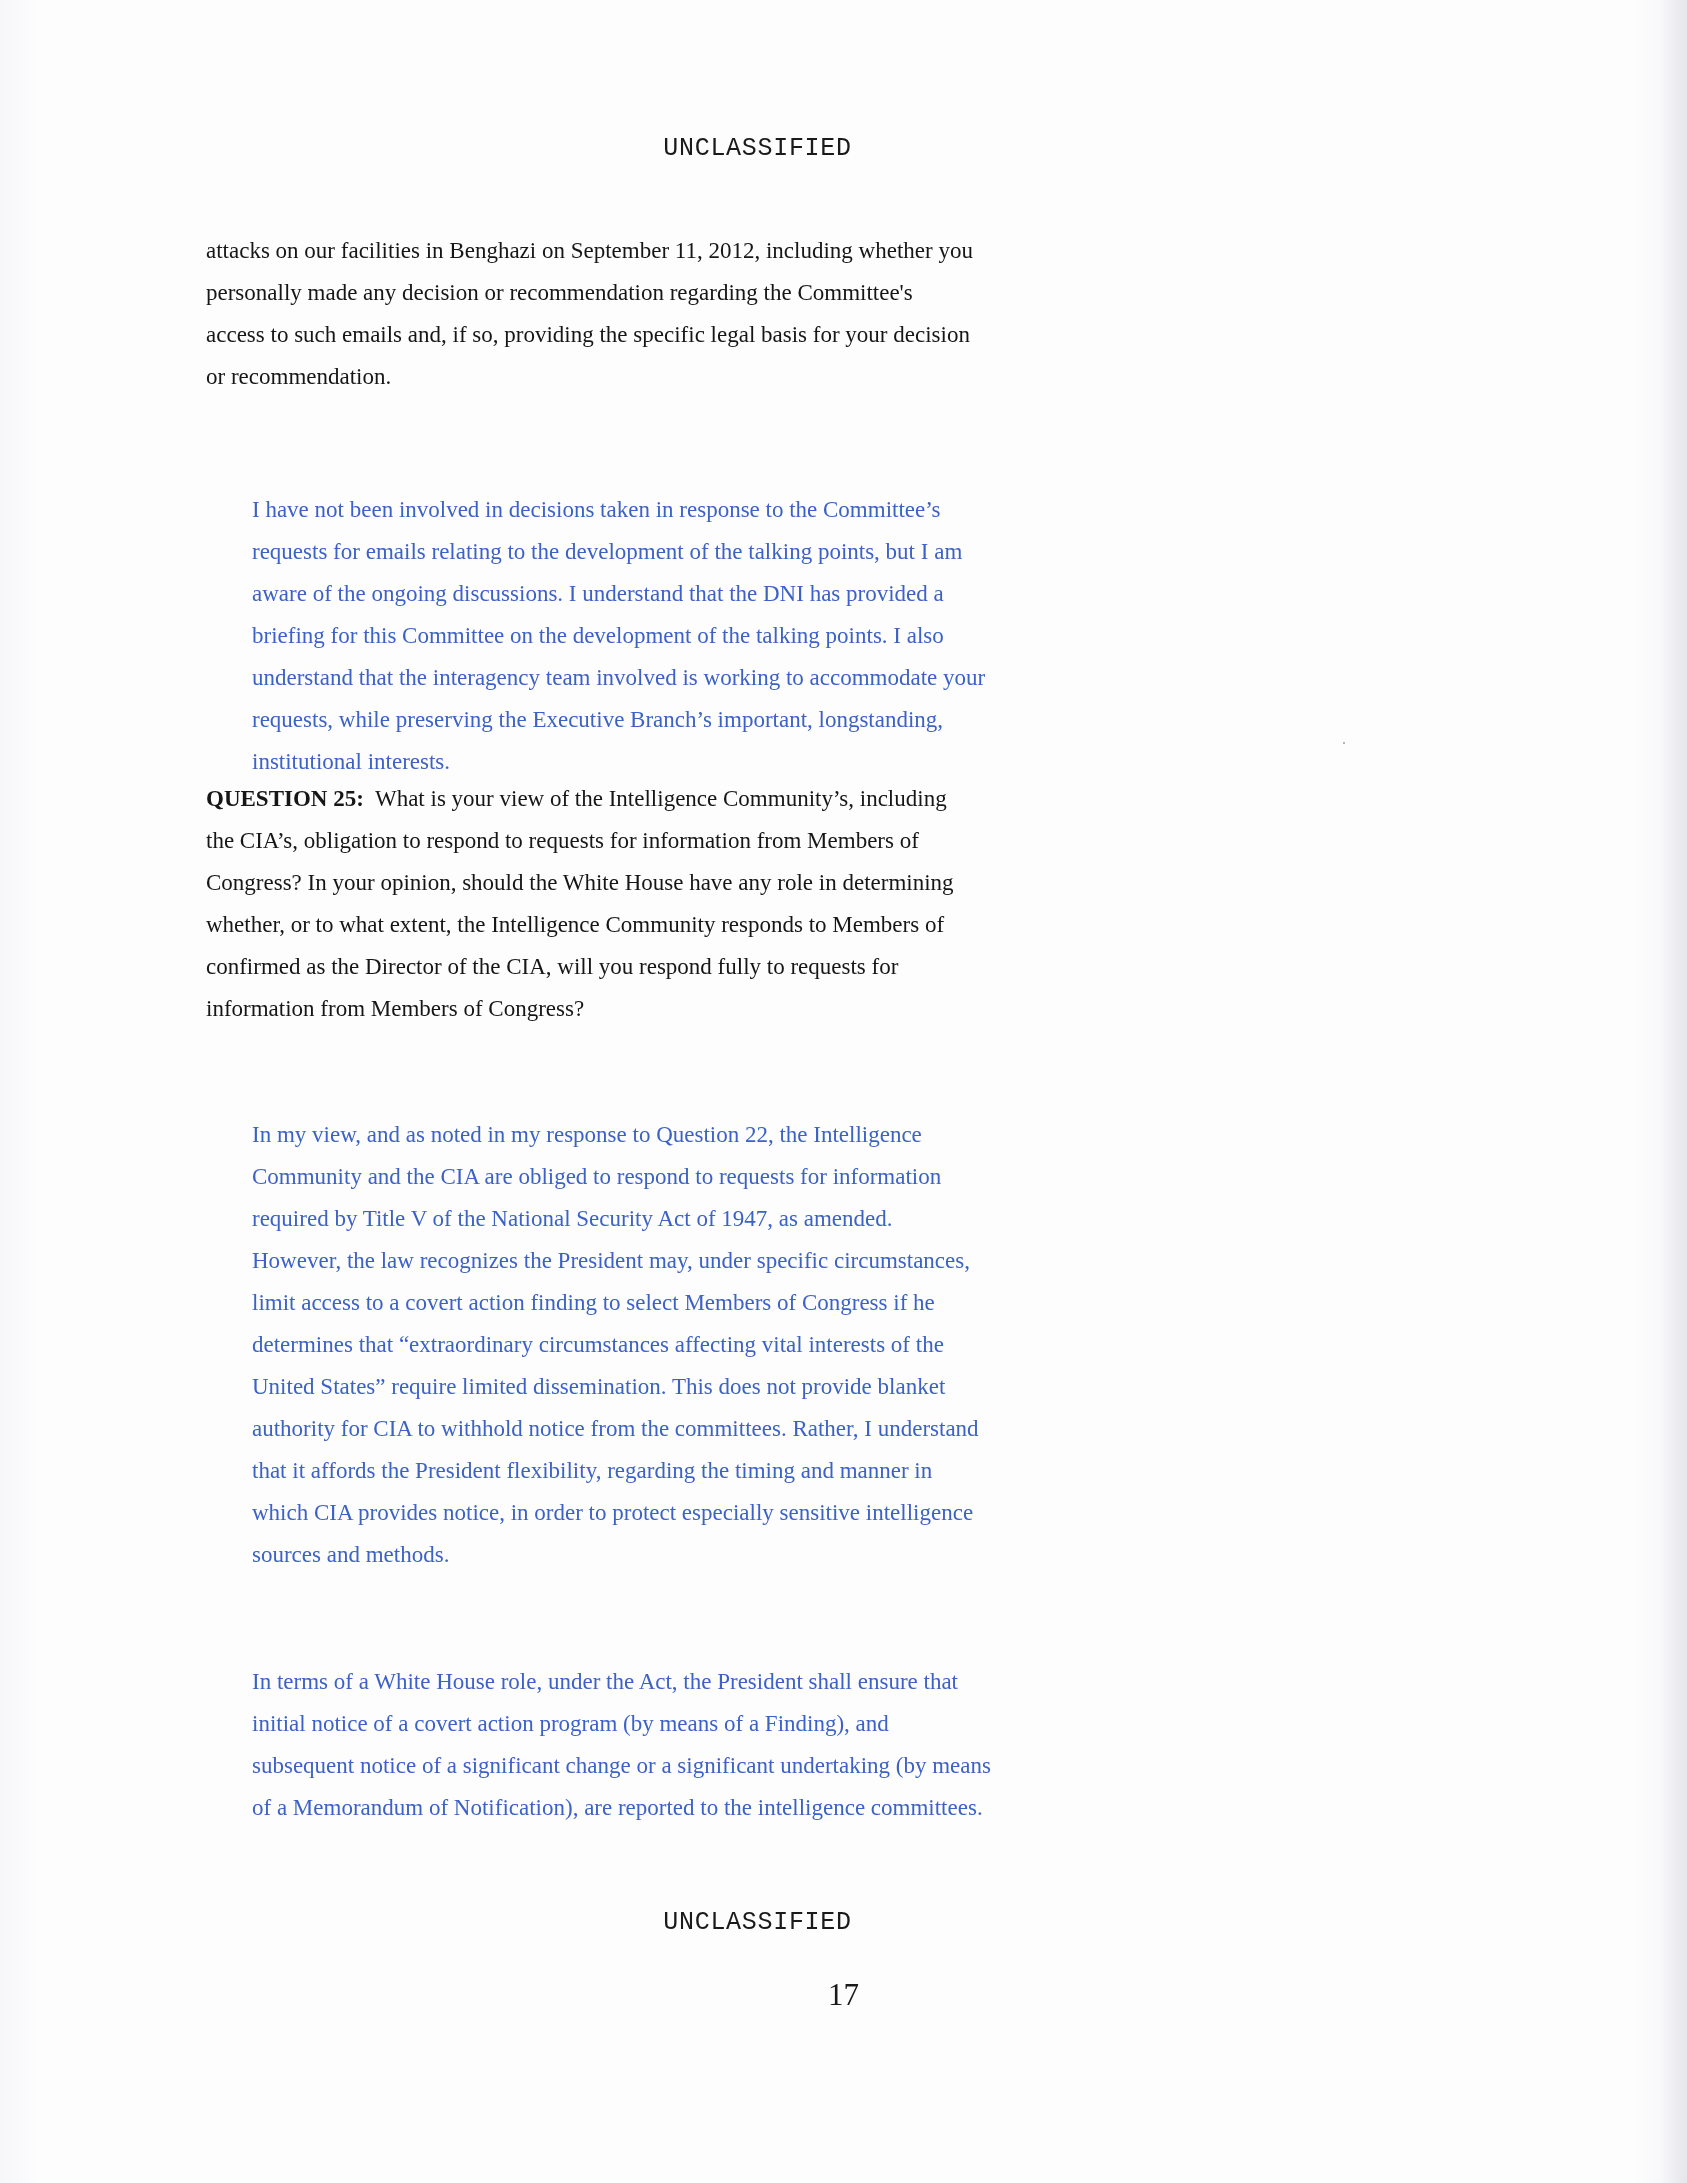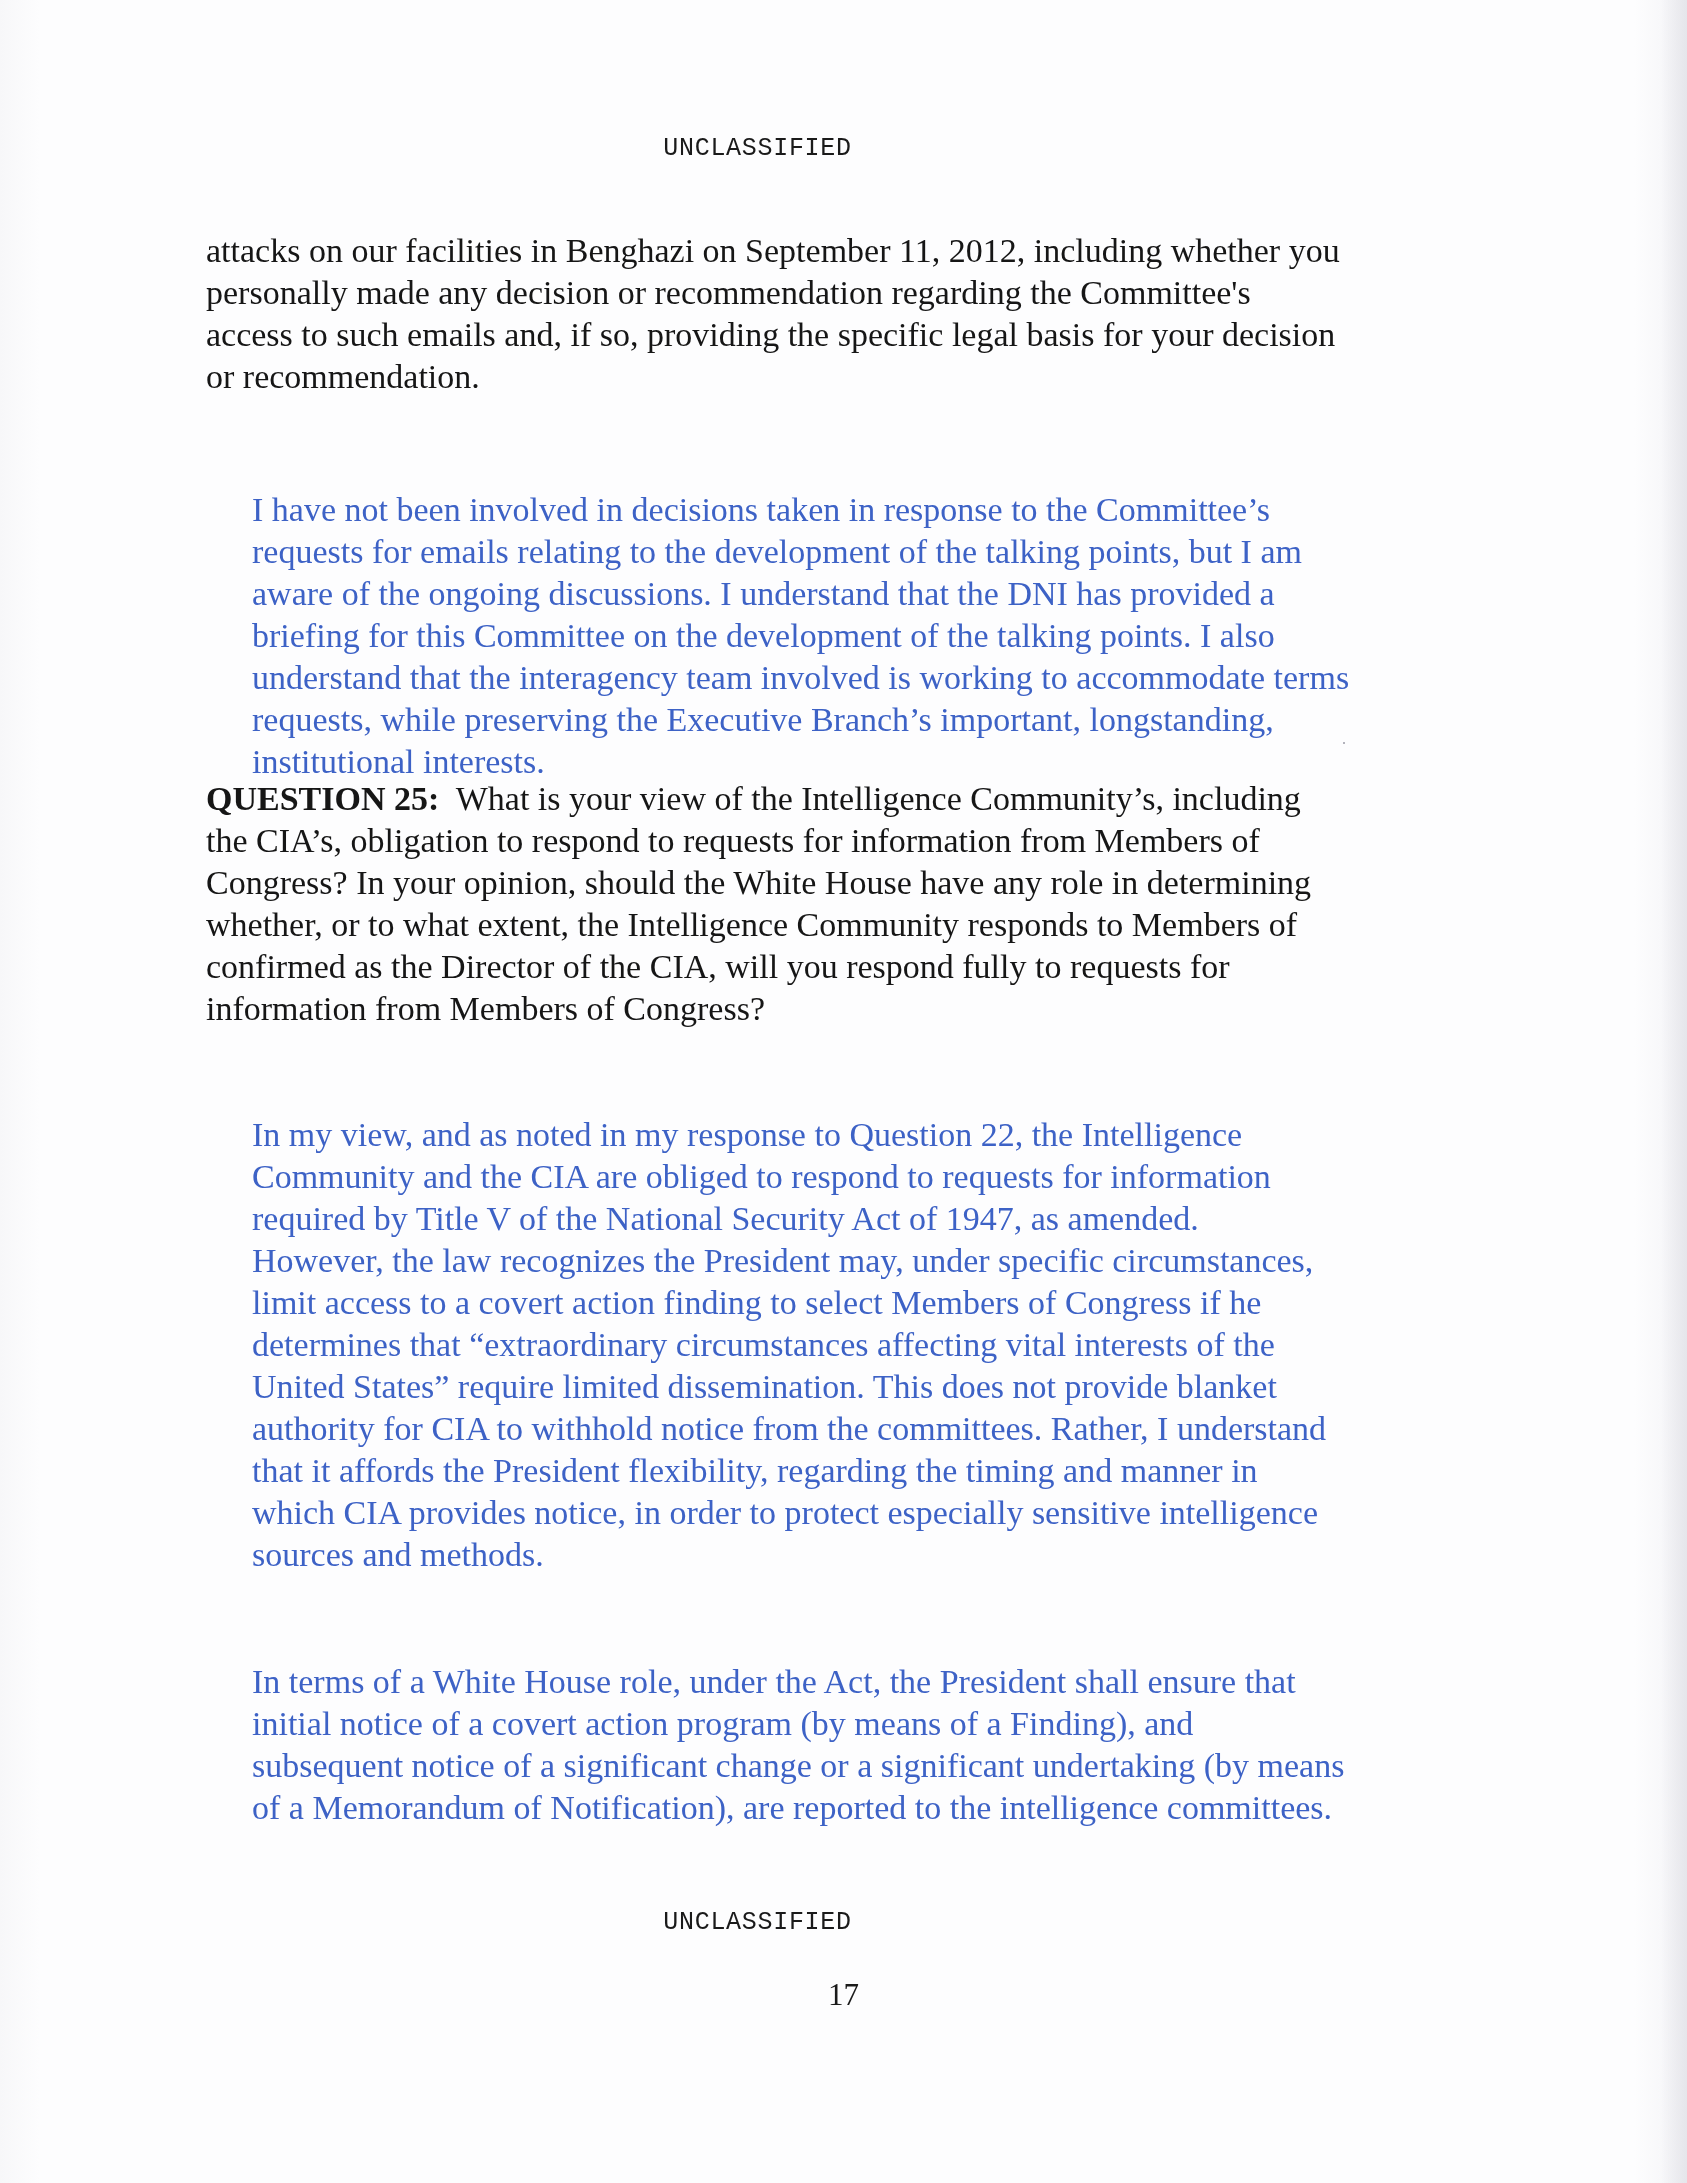--- a/index.html
+++ b/index.html
@@ -43,21 +43,21 @@
       position: absolute;
       left: 0;
       width: 1687px;
       top: 1977px;
       text-align: center;
       font-size: 31px;
       color: #1a1a1a;
     }
     .block {
       position: absolute;
-      font-size: 34px;
+      font-size: 23px;
       line-height: 42px;
       white-space: nowrap;
     }
     .block .line {
       display: block;
       height: 42px;
     }
     .question-text { color: #161616; }
     .answer-text { color: #3d62c6; }
     .q-cont { left: 206px; top: 230px; }
@@ -87,21 +87,21 @@
     <span class="line">personally made any decision or recommendation regarding the Committee's</span>
     <span class="line">access to such emails and, if so, providing the specific legal basis for your decision</span>
     <span class="line">or recommendation.</span>
   </div>
 
   <div class="block answer-text a1">
     <span class="line">I have not been involved in decisions taken in response to the Committee’s</span>
     <span class="line">requests for emails relating to the development of the talking points, but I am</span>
     <span class="line">aware of the ongoing discussions. I understand that the DNI has provided a</span>
     <span class="line">briefing for this Committee on the development of the talking points.  I also</span>
-    <span class="line">understand that the interagency team involved is working to accommodate terms</span>
+    <span class="line">understand that the interagency team involved is working to accommodate your</span>
     <span class="line">requests, while preserving the Executive Branch’s important, longstanding,</span>
     <span class="line">institutional interests.</span>
   </div>
 
   <div class="block question-text q25">
     <span class="line"><span class="q-label">QUESTION 25:</span><span style="white-space:pre;">  What is your view of the Intelligence Community’s, including</span></span>
     <span class="line">the CIA’s, obligation to respond to requests for information from Members of</span>
     <span class="line">Congress?  In your opinion, should the White House have any role in determining</span>
     <span class="line">whether, or to what extent, the Intelligence Community responds to Members of</span>
     <span class="line">confirmed as the Director of the CIA, will you respond fully to requests for</span>

